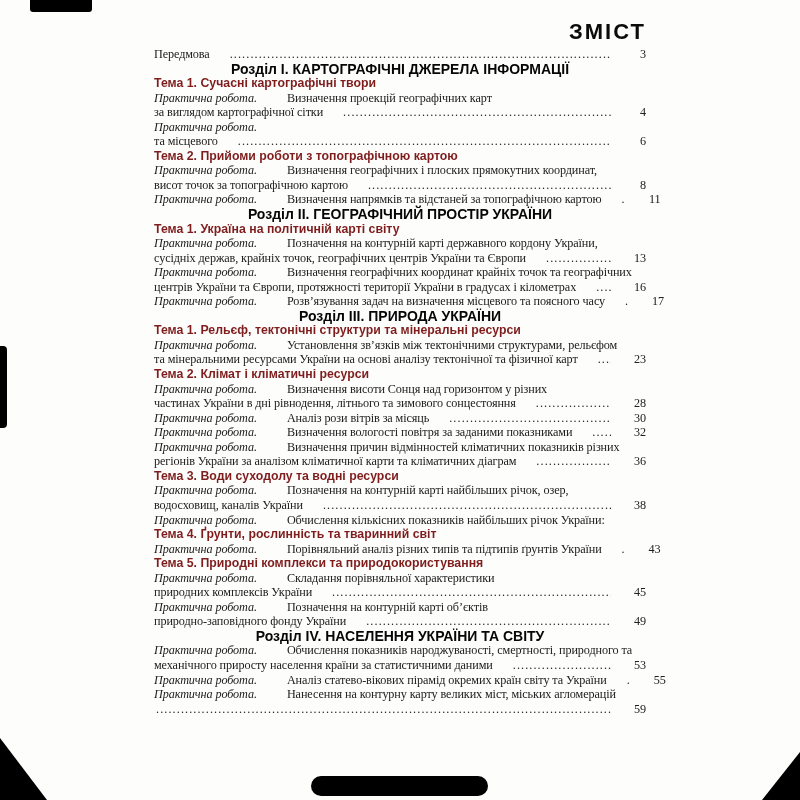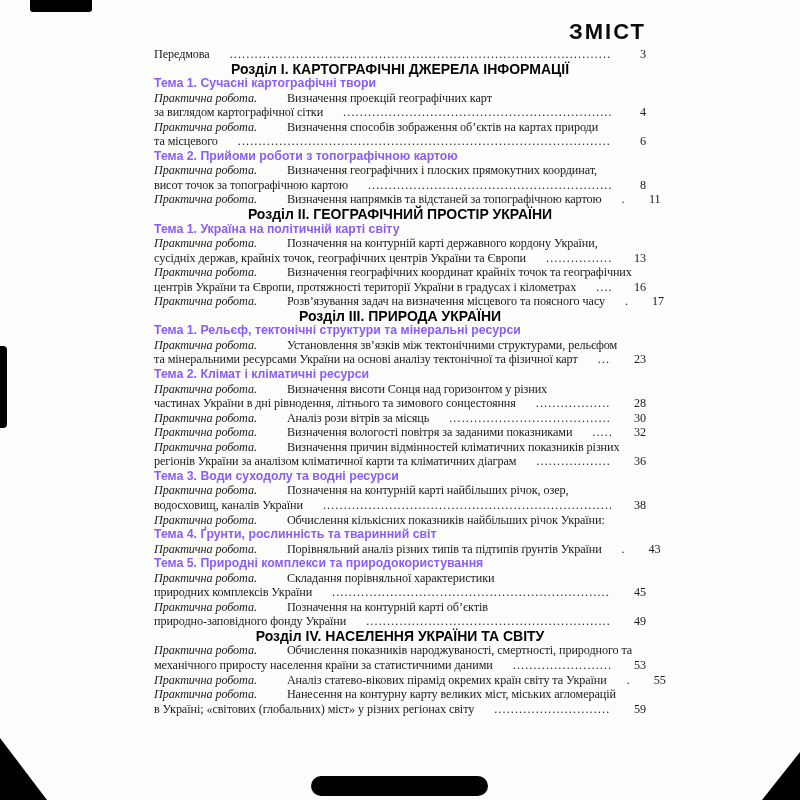--- a/index.html
+++ b/index.html
@@ -47,21 +47,21 @@
     font-weight: 700;
     font-size: 14px;
     letter-spacing: 0;
     color: #060606;
   }
   .line.theme {
     font-family: "Liberation Sans", "DejaVu Sans", sans-serif;
     font-weight: 700;
     font-size: 12.3px;
     letter-spacing: 0;
-    color: #8b5cf6;
+    color: #7f1d1d;
   }
   .it { font-style: italic; margin-right: 12px; flex: 0 0 auto; }
   .txt { flex: 0 0 auto; }
   .leader {
     flex: 1 1 0;
     min-width: 4px;
     overflow: hidden;
     white-space: nowrap;
     margin: 0 2px 0 2px;
   }
@@ -104,21 +104,20 @@
         <span class="it">Практична робота.</span>
         <span class="txt">Визначення проекцій географічних карт</span>
       </div>
       <div class="line cont">
         <span class="txt">за виглядом картографічної сітки</span>
         <span class="leader"></span>
         <span class="pg">4</span>
       </div>
       <div class="line work">
         <span class="it">Практична робота.</span>
-        <span class="txt">Визначення способів зображення об’єктів на картах природи</span>
       </div>
       <div class="line cont">
         <span class="txt">та місцевого</span>
         <span class="leader"></span>
         <span class="pg">6</span>
       </div>
       <div class="line theme">
         <span class="txt">Тема 2. Прийоми роботи з топографічною картою</span>
       </div>
       <div class="line work">
@@ -276,21 +275,20 @@
         <span class="it">Практична робота.</span>
         <span class="txt">Аналіз статево-вікових пірамід окремих країн світу та України</span>
         <span class="leader"></span>
         <span class="pg">55</span>
       </div>
       <div class="line work">
         <span class="it">Практична робота.</span>
         <span class="txt">Нанесення на контурну карту великих міст, міських агломерацій</span>
       </div>
       <div class="line cont">
-        <span class="txt">в Україні; «світових (глобальних) міст» у різних регіонах світу</span>
         <span class="leader"></span>
         <span class="pg">59</span>
       </div>
     </div>
 
   <div class="mark m-topleft"></div>
   <div class="mark m-leftbar"></div>
   <div class="mark m-bottomleft"></div>
   <div class="mark m-bottombar"></div>
   <div class="mark m-bottomright"></div>

